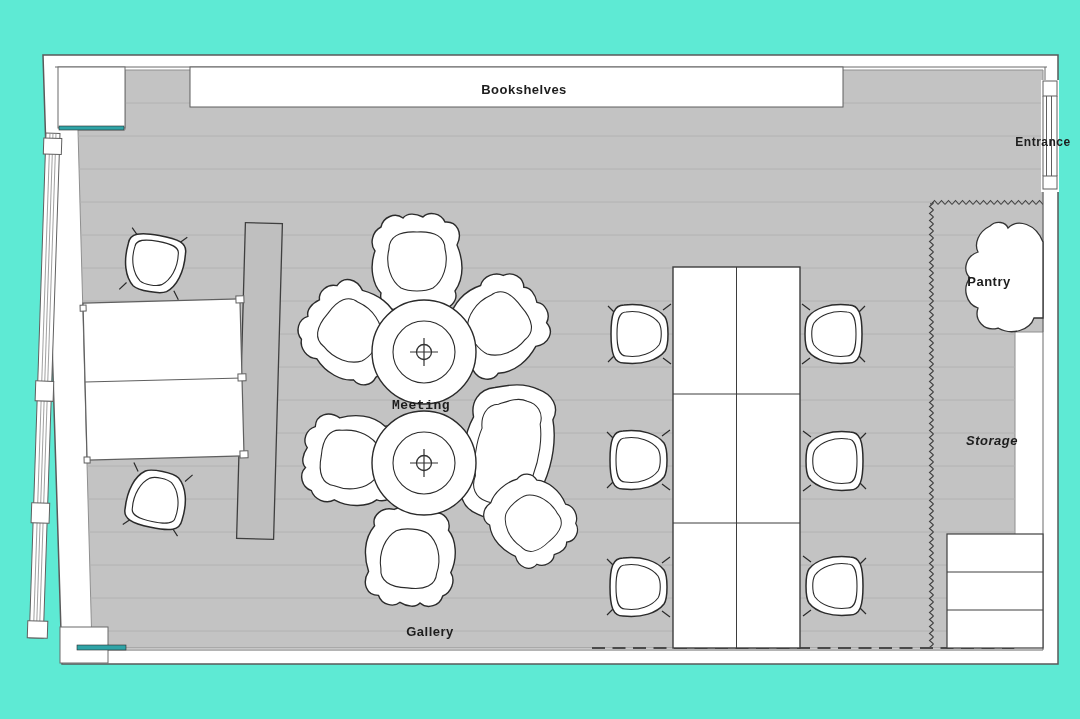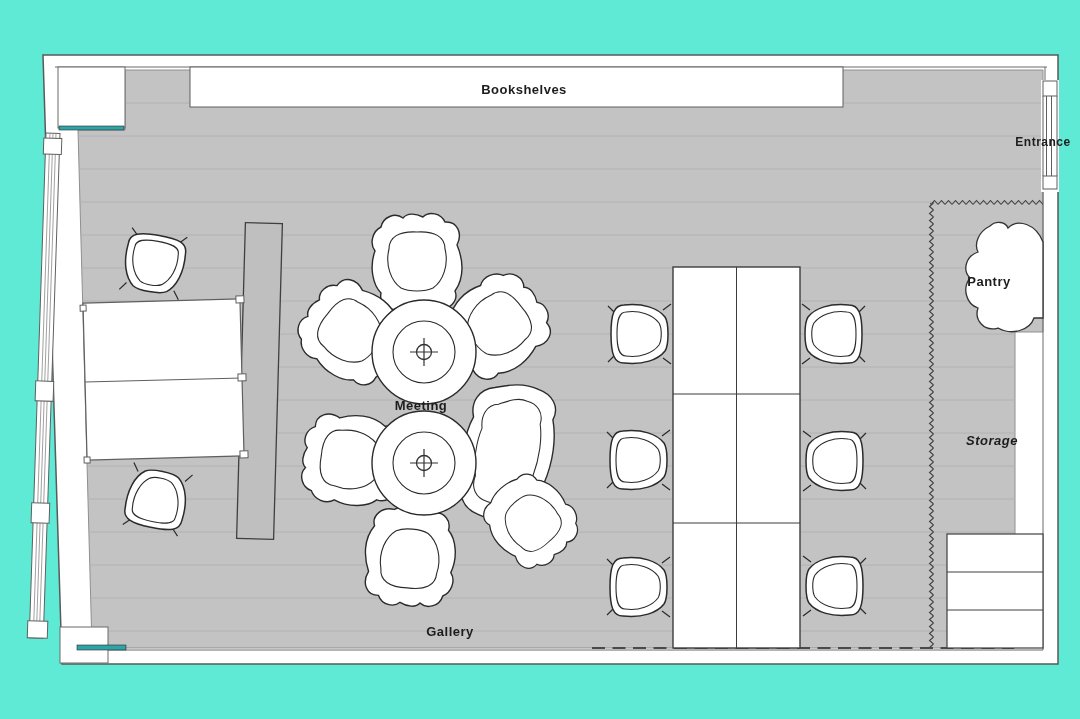--- a/index.html
+++ b/index.html
@@ -18,22 +18,22 @@
     font-size:13px;
     letter-spacing:0.5px;
     color:#1d1d1d;
     white-space:nowrap;
     pointer-events:none;
   }
   .lbl-bookshelves{left:524px;top:89px;}
   .lbl-entrance{left:1043px;top:130px;font-size:12px;margin-top:12px;}
   .lbl-pantry{left:976px;top:281px;margin-left:13px;}
   .lbl-storage{left:992px;top:440px;font-style:italic;}
-  .lbl-meeting{left:421px;top:405px;}
-  .lbl-gallery{left:430px;top:631px;margin-left:20px;}
+  .lbl-meeting{left:421px;top:405px;font-family:Liberation Mono, monospace;}
+  .lbl-gallery{left:430px;top:631px;}
 </style>
 </head>
 <body>
 
 <div class="stage">
 
   <svg class="plan-svg" width="1080" height="719" viewBox="0 0 1080 719">
 
     <defs>
 

